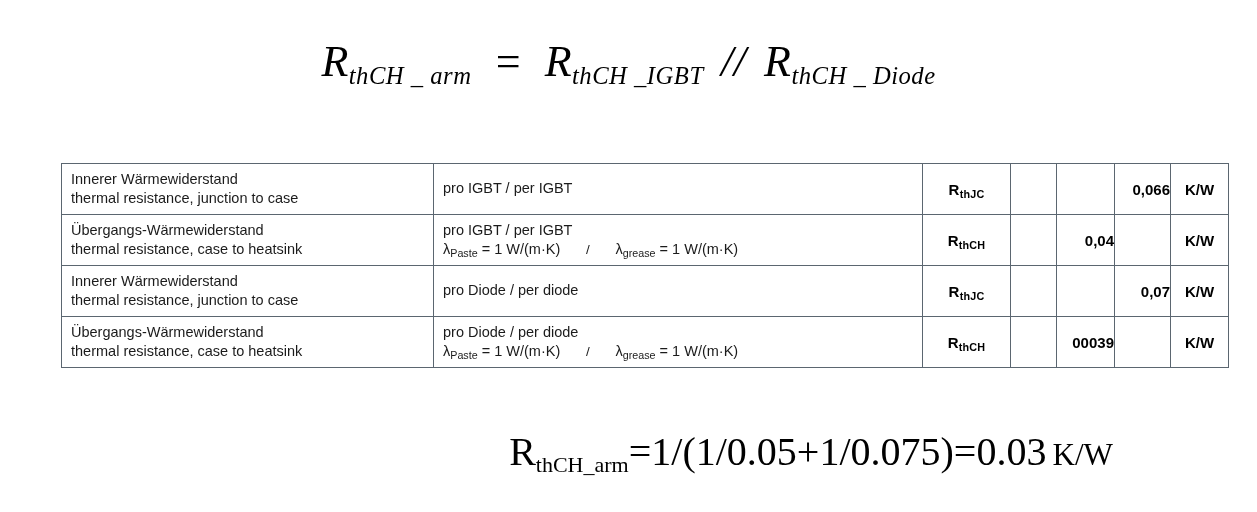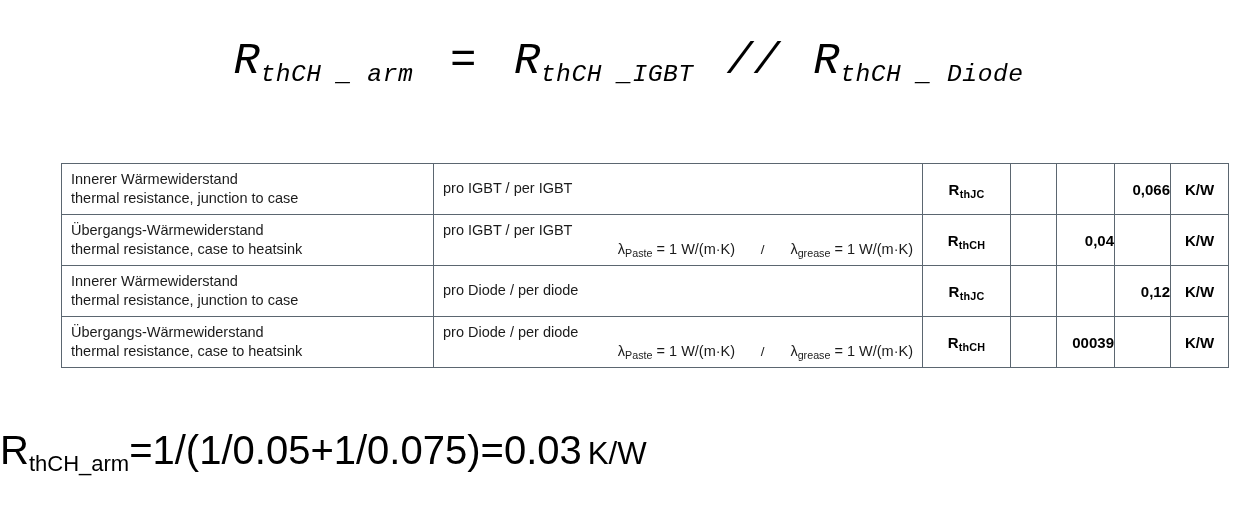--- a/index.html
+++ b/index.html
@@ -16,21 +16,21 @@
     overflow: hidden;
   }
 
   
   .top-formula {
     position: absolute;
     left: 0;
     top: 36px;
     width: 1257px;
     text-align: center;
-    font-family: Liberation Mono, monospace;
+    font-family: Liberation Serif, serif;
     font-size: 44px;
     font-style: italic;
     white-space: nowrap;
     letter-spacing: 0.5px;
   }
   .top-formula .var {
     font-style: italic;
   }
   .top-formula sub {
     font-size: 0.56em;
@@ -86,21 +86,20 @@
   .lam   { font-size: 14.5px; }
   .lam sub {
     font-size: 0.74em;
     vertical-align: baseline;
     position: relative;
     top: 0.28em;
   }
   .cond-sub {
     font-size: 13.5px;
     white-space: nowrap;
-    text-align: right;
   }
   .cond-sub .gap { display: inline-block; width: 22px; }
   .sym {
     text-align: center;
     font-size: 15px;
     font-weight: bold;
     letter-spacing: 0.2px;
     margin-left: 12px;
   }
   .sym sub {
@@ -120,22 +119,22 @@
     font-size: 15px;
     font-weight: bold;
   }
 
   
   .bottom-formula {
     position: absolute;
     left: 0;
     top: 428px;
     width: 1113px;
-    text-align: left;
-    font-family: Liberation Sans, sans-serif;
+    text-align: right;
+    font-family: Liberation Serif, serif;
     font-size: 40px;
     white-space: nowrap;
   }
   .bottom-formula sub {
     font-size: 0.55em;
     vertical-align: baseline;
     position: relative;
     top: 0.3em;
   }
   .bottom-formula .unit-txt {
@@ -224,21 +223,21 @@
         <td>
           <div class="cell-pad">
             <span class="line1">pro Diode / per diode</span>
           </div>
         </td>
         <td class="sym">
           <span>R</span><sub>thJC</sub>
         </td>
         <td class="num"></td>
         <td class="num"></td>
-        <td class="num">0,12</td>
+        <td class="num">0,07</td>
         <td class="unit">K/W</td>
       </tr>
 
       <tr>
         <td>
           <div class="cell-pad">
             <span class="line1">Übergangs-Wärmewiderstand</span>
             <span class="line2">thermal resistance, case to heatsink</span>
           </div>
         </td>

